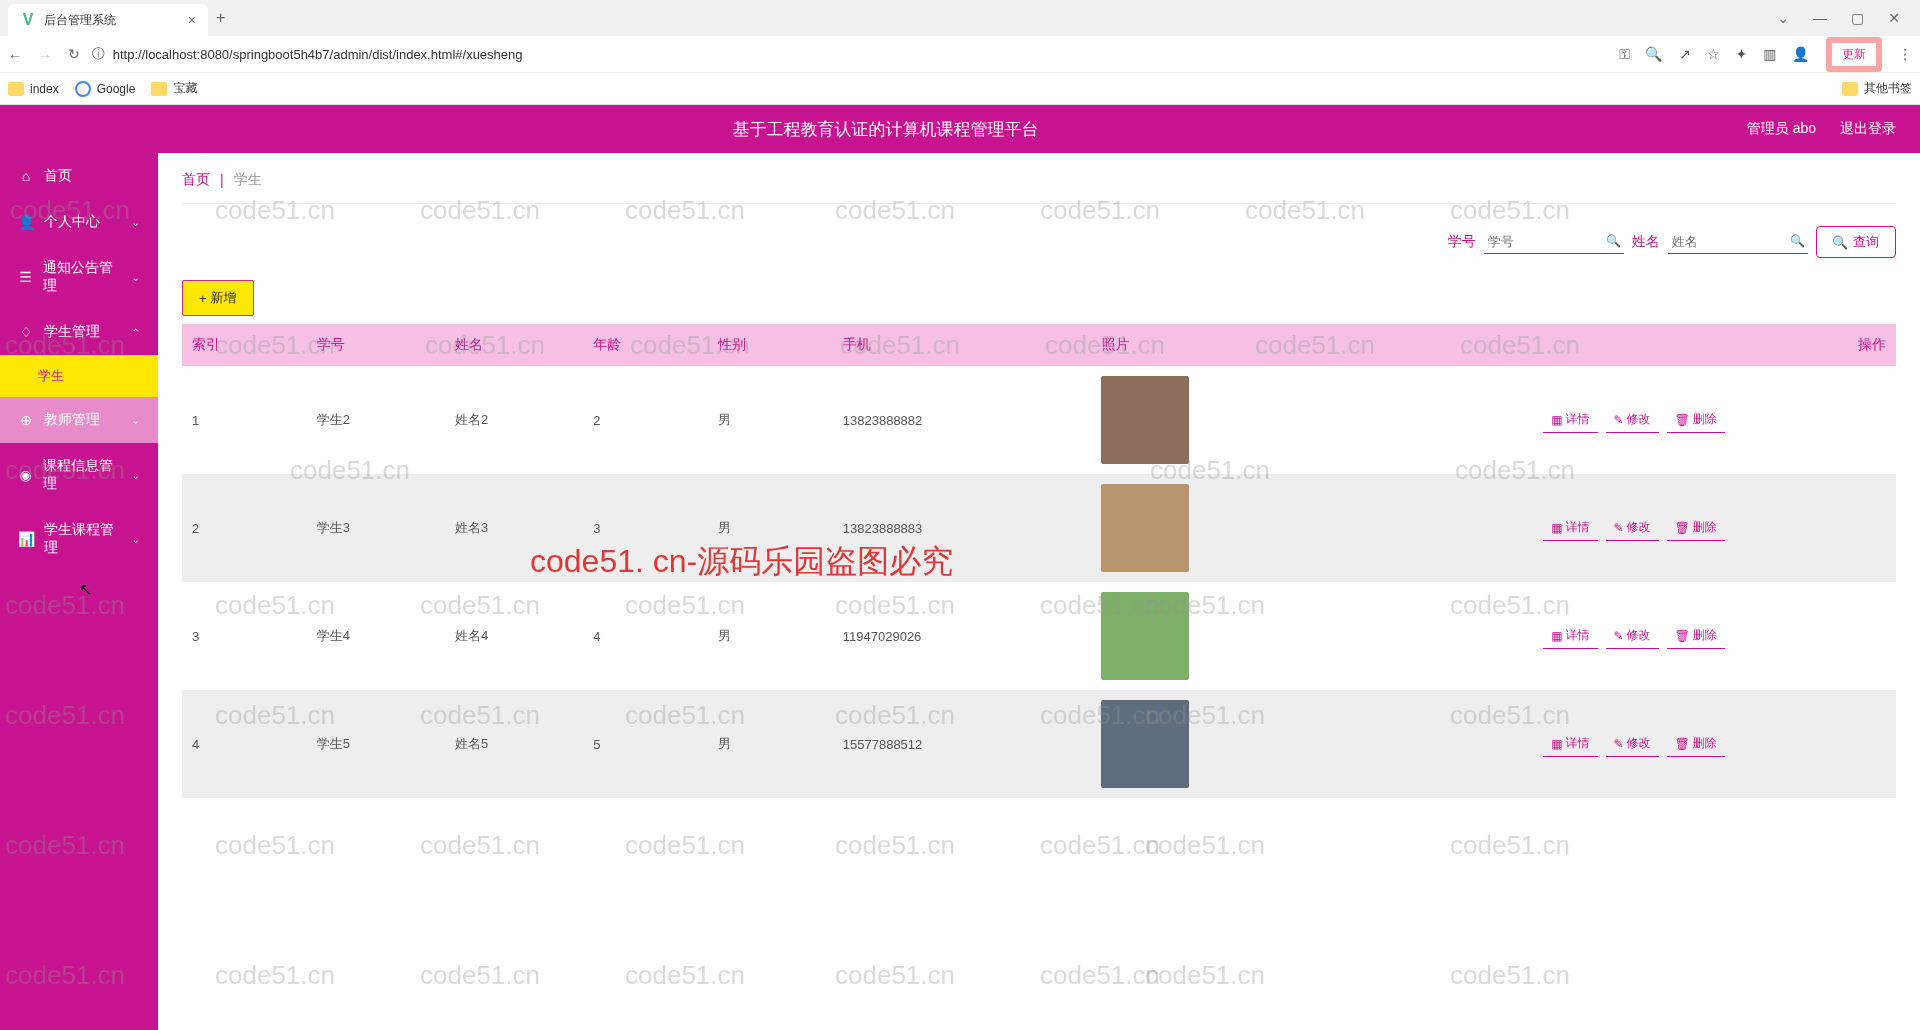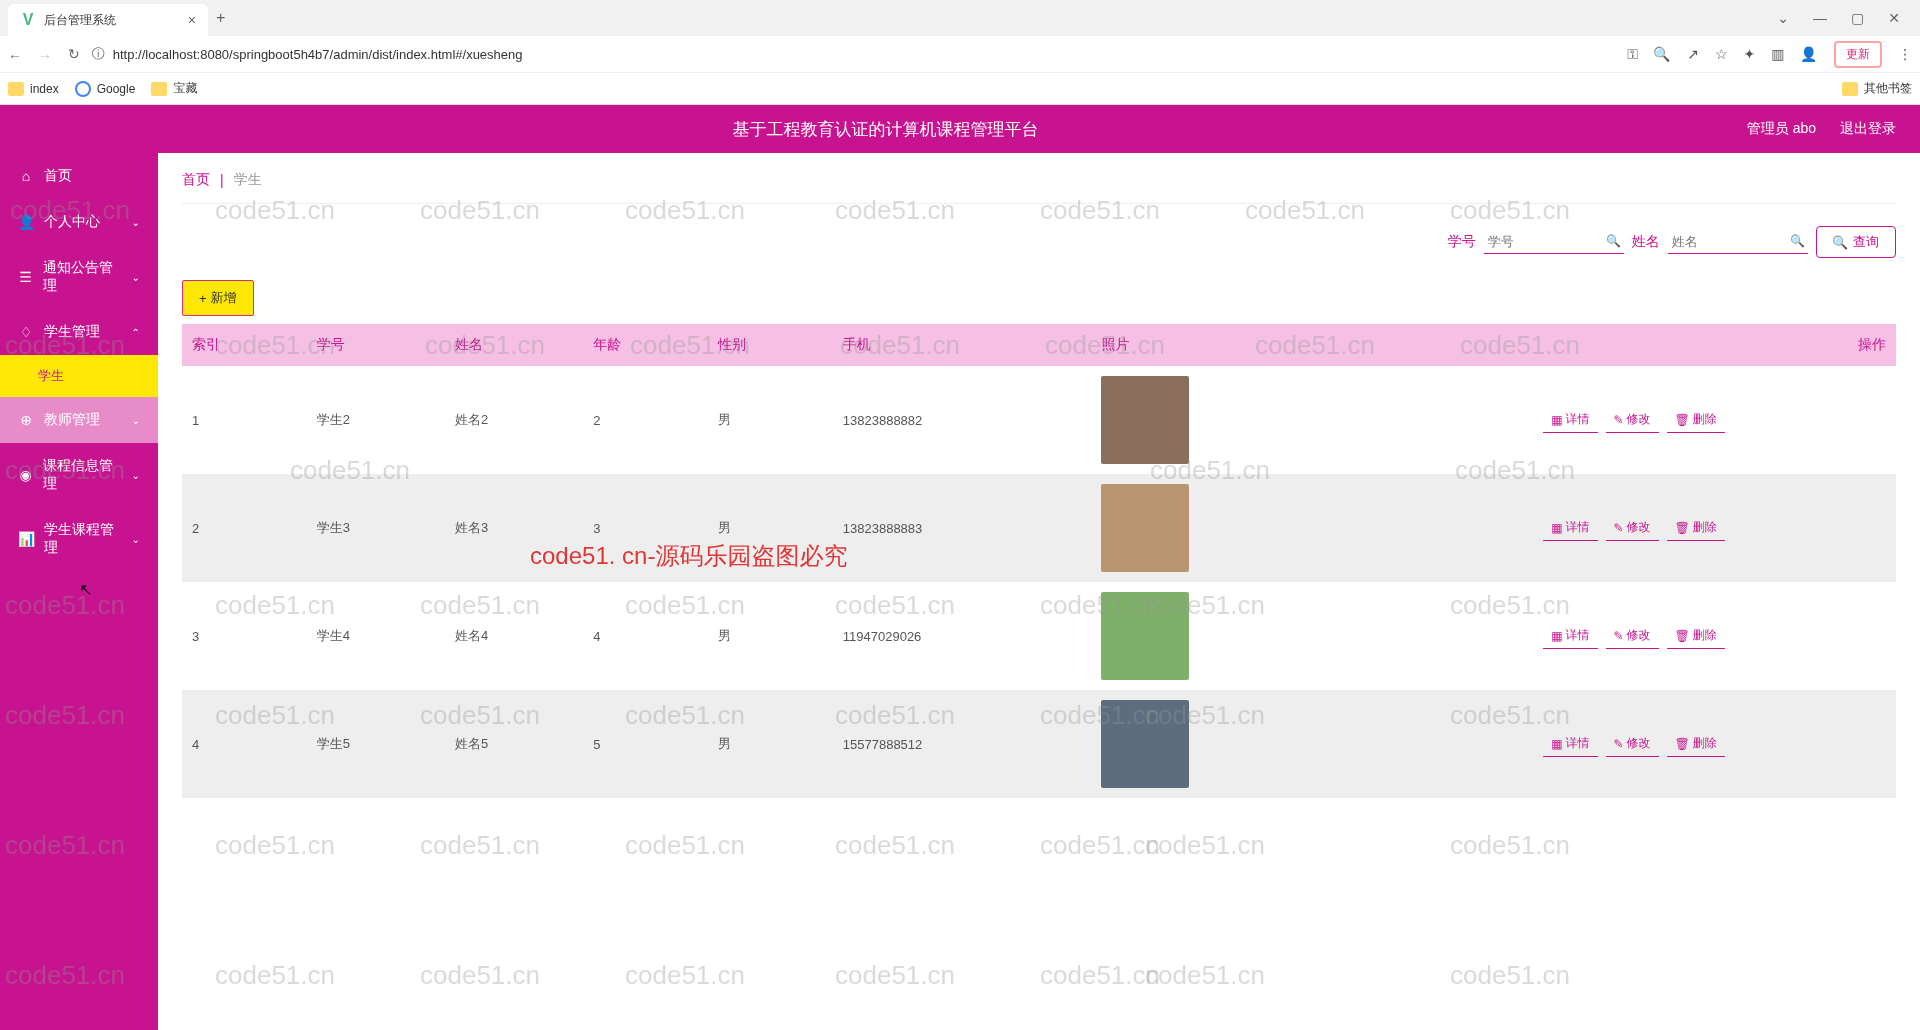--- a/index.html
+++ b/index.html
@@ -13,21 +13,21 @@
 .new-tab{margin-left:8px;color:#666;font-size:16px;cursor:pointer}
 .win-controls{margin-left:auto;display:flex;gap:24px;padding-right:12px}
 .win-btn{font-size:14px;color:#666;cursor:pointer}
 .addr-bar{height:36px;display:flex;align-items:center;padding:0 8px;gap:12px}
 .nav-btns{display:flex;gap:16px;color:#666}
 .nav-btn{cursor:pointer;font-size:14px}
 .url-box{flex:1;display:flex;align-items:center;gap:8px;color:#333;font-size:13px}
 .url-icon{color:#666}
 .addr-icons{display:flex;gap:16px;color:#555;align-items:center}
 .addr-icon{cursor:pointer;font-size:14px}
-.update-btn{border:2px solid #fca5a5;color:#d32b7f;padding:3px 10px;border-radius:4px;font-size:12px;cursor:pointer}
+.update-btn{border:6px solid #fca5a5;color:#d32b7f;padding:3px 10px;border-radius:4px;font-size:12px;cursor:pointer}
 .bookmark-bar{height:32px;display:flex;align-items:center;padding:0 8px;gap:16px;border-top:1px solid #eee}
 .bm-item{display:flex;align-items:center;gap:6px;font-size:12px;color:#333;cursor:pointer}
 .bm-folder{width:16px;height:14px;background:#ffd968;border-radius:2px}
 .bm-google{width:16px;height:16px;border-radius:50%;border:2px solid #4285f4;display:inline-block}
 .bm-right{margin-left:auto}
 .app{display:flex;flex-direction:column;height:calc(100vh - 104px)}
 .app-header{height:48px;background:#c7138f;display:flex;align-items:center;padding:0 24px;color:#fff}
 .app-title{flex:1;text-align:center;font-size:17px;font-weight:500}
 .header-right{display:flex;gap:24px;font-size:14px}
 .header-link{cursor:pointer}
@@ -54,21 +54,21 @@
 .query-btn{border:1px solid #c7138f;color:#c7138f;background:#fff;padding:6px 16px;border-radius:4px;cursor:pointer;font-size:13px;display:flex;align-items:center;gap:4px}
 .add-btn{background:#fce705;border:1px solid #d32b7f;color:#333;padding:8px 16px;border-radius:2px;cursor:pointer;font-size:13px;display:flex;align-items:center;gap:4px;margin-top:8px}
 .table{width:100%;border-collapse:collapse;margin-top:8px}
 .table th{background:#f5c0e3;color:#c7138f;padding:12px 10px;text-align:left;font-size:14px;font-weight:500}
 .table td{padding:10px;font-size:13px;color:#555;background:#fff}
 .table tr.alt td{background:#eee}
 .photo{width:88px;height:88px;background:#ddd;border-radius:2px;display:block}
 .row-actions{display:flex;gap:8px;justify-content:center}
 .act-btn{border:none;border-bottom:1px solid #c7138f;color:#c7138f;background:transparent;padding:4px 8px;cursor:pointer;font-size:12px;display:flex;align-items:center;gap:3px}
 .cursor-ind{position:fixed;pointer-events:none;font-size:16px}
-.watermark{position:fixed;pointer-events:none;color:#e03636;font-size:24px;font-weight:500;z-index:100}
+.watermark{position:fixed;pointer-events:none;color:#e03636;font-size:32px;font-weight:500;z-index:100}
 .watermark-bg{position:fixed;pointer-events:none;color:rgba(150,150,150,0.35);font-size:26px;z-index:99}
 </style>
 </head>
 <body>
 
 <div class="browser-chrome">
   <div class="tab-bar">
     <div class="tab">
       <span class="tab-icon">V</span>
       <span class="tab-title">后台管理系统</span>

